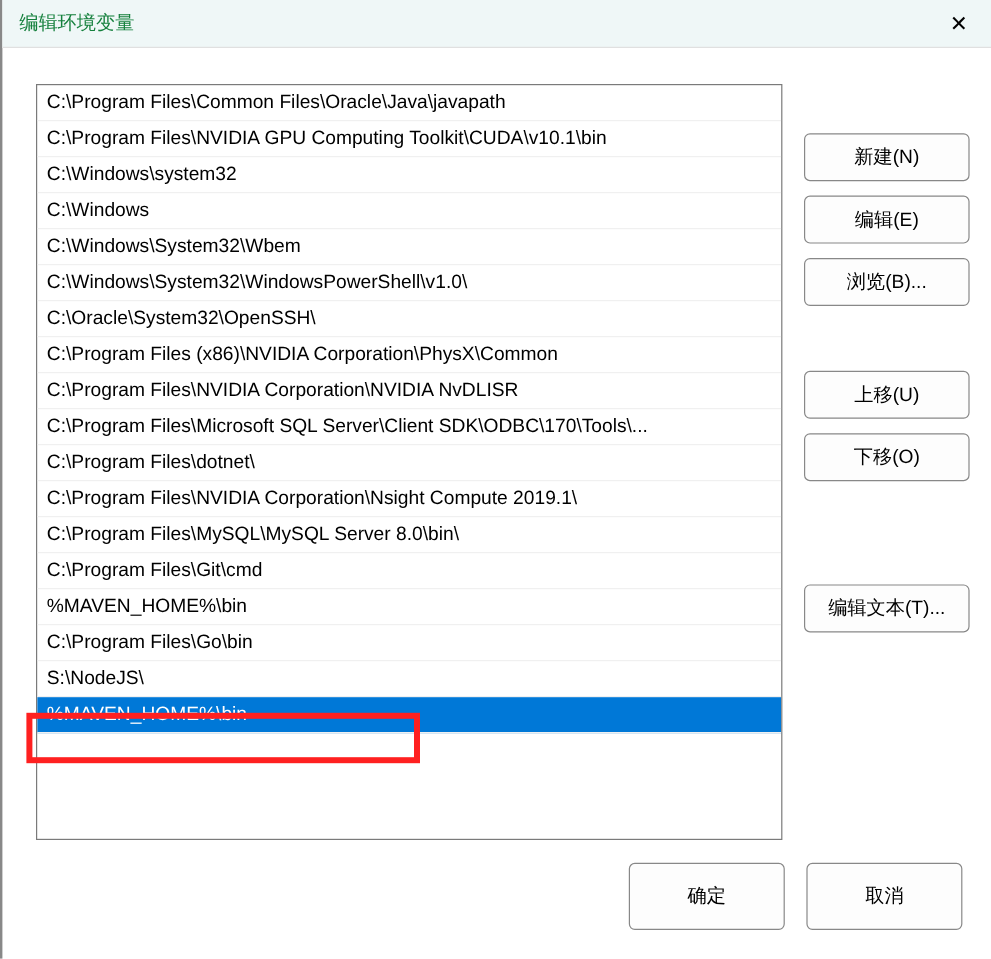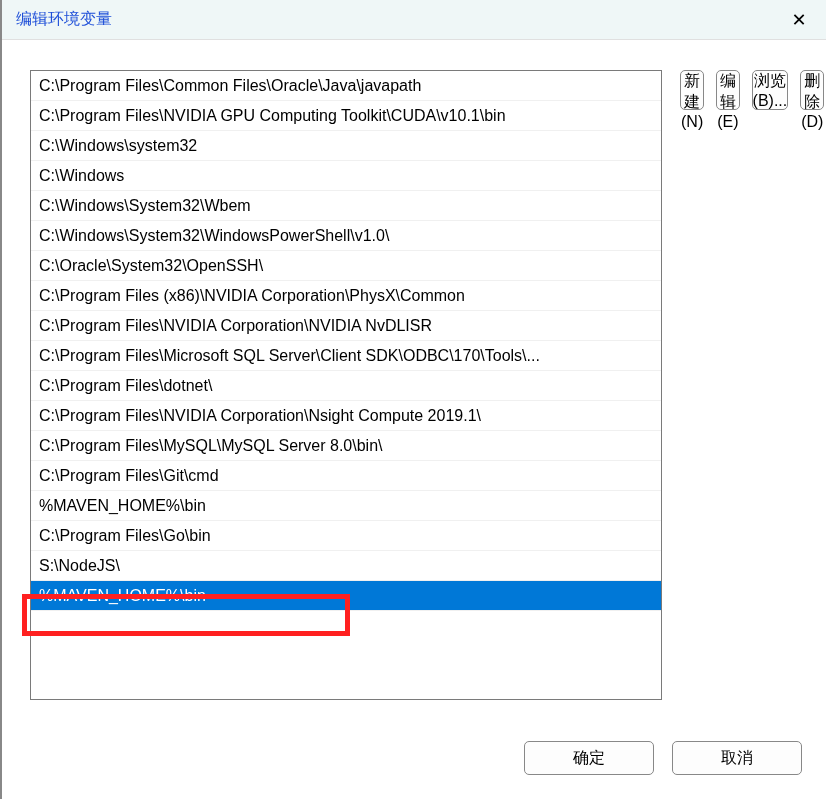--- a/index.html
+++ b/index.html
@@ -23,32 +23,32 @@
       height: 40px;
       background: #eff7f7;
       display: flex;
       align-items: center;
       justify-content: space-between;
       padding: 0 12px 0 14px;
       border-bottom: 1px solid #e0e0e0;
     }
     .titlebar .title {
       font-size: 16px;
-      color: #1d4ed8;
+      color: #15803d;
     }
     .close-icon {
       font-size: 18px;
       color: #000;
       cursor: default;
       width: 30px;
       text-align: center;
     }
     .content {
       flex: 1;
-      padding: 30px 8px 18px 28px;
+      padding: 30px 18px 18px 28px;
       display: flex;
       flex-direction: row;
       gap: 18px;
     }
     .listbox-wrap { flex: 1; position: relative; }
     .listbox {
       width: 100%;
       height: 630px;
       border: 1px solid #7a7a7a;
       background: #fff;
@@ -69,21 +69,23 @@
       color: #fff;
     }
     .highlight-box {
       position: absolute;
       border: 5px solid #ff2020;
       pointer-events: none;
     }
     .button-col {
       width: 138px;
       display: flex;
+      flex-direction: column;
       gap: 12px;
+      margin-top: 41px;
     }
     .button-col .spacer-sm { height: 30px; }
     .button-col .spacer-lg { height: 62px; }
     button.side-btn {
       height: 40px;
       border: 1px solid #888;
       background: #fdfdfd;
       border-radius: 5px;
       font-size: 16px;
       font-family: inherit;
@@ -91,21 +93,21 @@
       cursor: default;
     }
     .footer {
       display: flex;
       justify-content: flex-end;
       gap: 18px;
       padding: 0 24px 24px 0;
     }
     button.footer-btn {
       width: 130px;
-      height: 34px;
+      height: 56px;
       border: 1px solid #888;
       background: #fdfdfd;
       border-radius: 5px;
       font-size: 16px;
       font-family: inherit;
       color: #000;
       cursor: default;
     }
   </style>
 </head>
@@ -139,21 +141,20 @@
           <div class="list-item">S:\NodeJS\</div>
           <div class="list-item selected">%MAVEN_HOME%\bin</div>
         </div>
       <div class="highlight-box" id="highlight" style="top: 524px; left: -8px; width: 328px; height: 42px;"></div>
     </div>
 
     <div class="button-col">
       <button class="side-btn">新建(N)</button>
       <button class="side-btn">编辑(E)</button>
       <button class="side-btn">浏览(B)...</button>
-      <button class="side-btn">删除(D)</button>
       <div class="spacer-sm"></div>
       <button class="side-btn">上移(U)</button>
       <button class="side-btn">下移(O)</button>
       <div class="spacer-lg"></div>
       <button class="side-btn">编辑文本(T)...</button>
     </div>
   </div>
 
   <div class="footer">
     <button class="footer-btn">确定</button>

